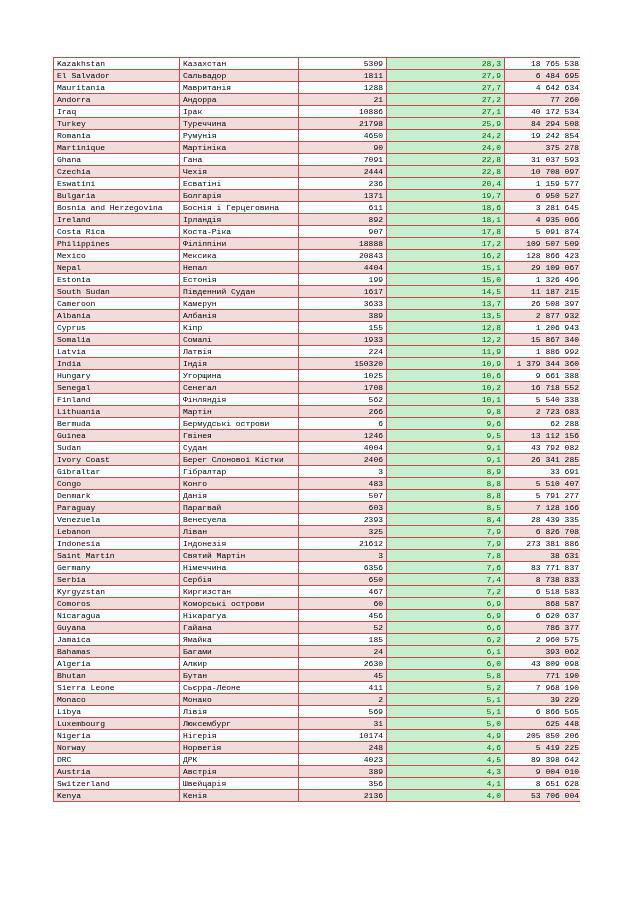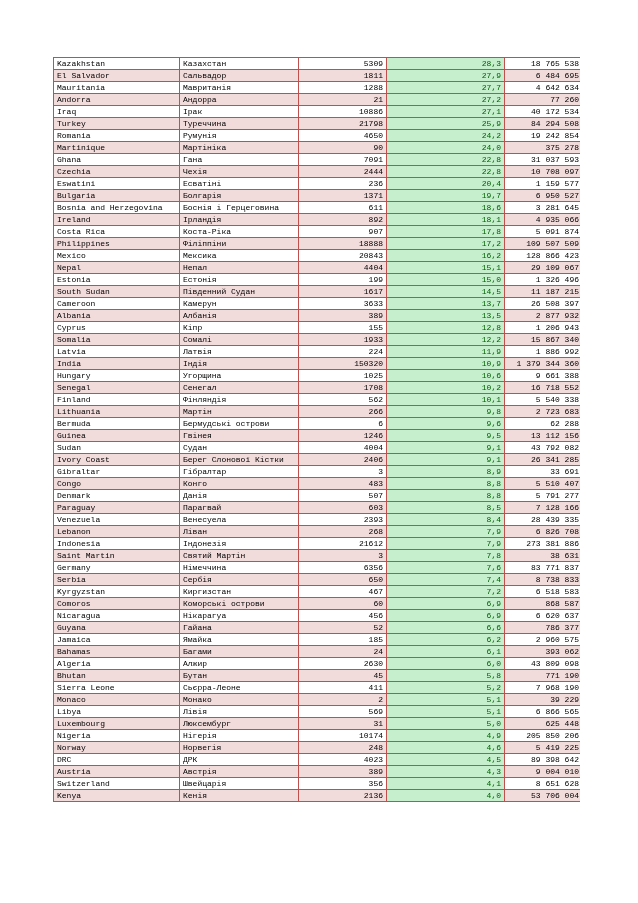--- a/index.html
+++ b/index.html
@@ -328,21 +328,21 @@
         <tr>
           <td>Venezuela</td>
           <td>Венесуела</td>
           <td class="align-right">2393</td>
           <td class="align-right rate-col">8,4</td>
           <td class="align-right">28 439 335</td>
         </tr>
         <tr>
           <td>Lebanon</td>
           <td>Ліван</td>
-          <td class="align-right">268</td>
+          <td class="align-right">325</td>
           <td class="align-right rate-col">7,9</td>
           <td class="align-right">6 826 708</td>
         </tr>
         <tr>
           <td>Indonesia</td>
           <td>Індонезія</td>
           <td class="align-right">21612</td>
           <td class="align-right rate-col">7,9</td>
           <td class="align-right">273 381 886</td>
         </tr>

